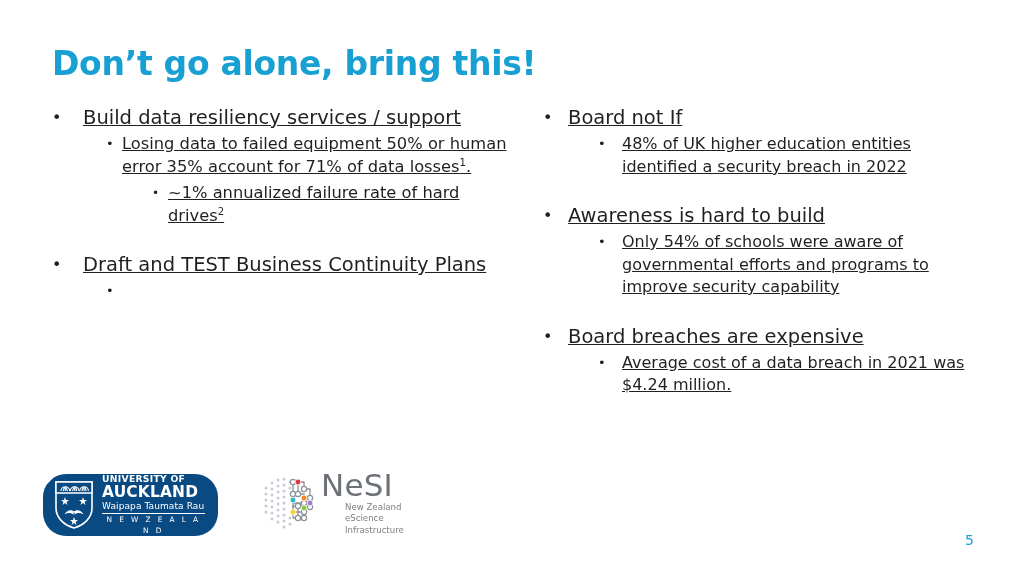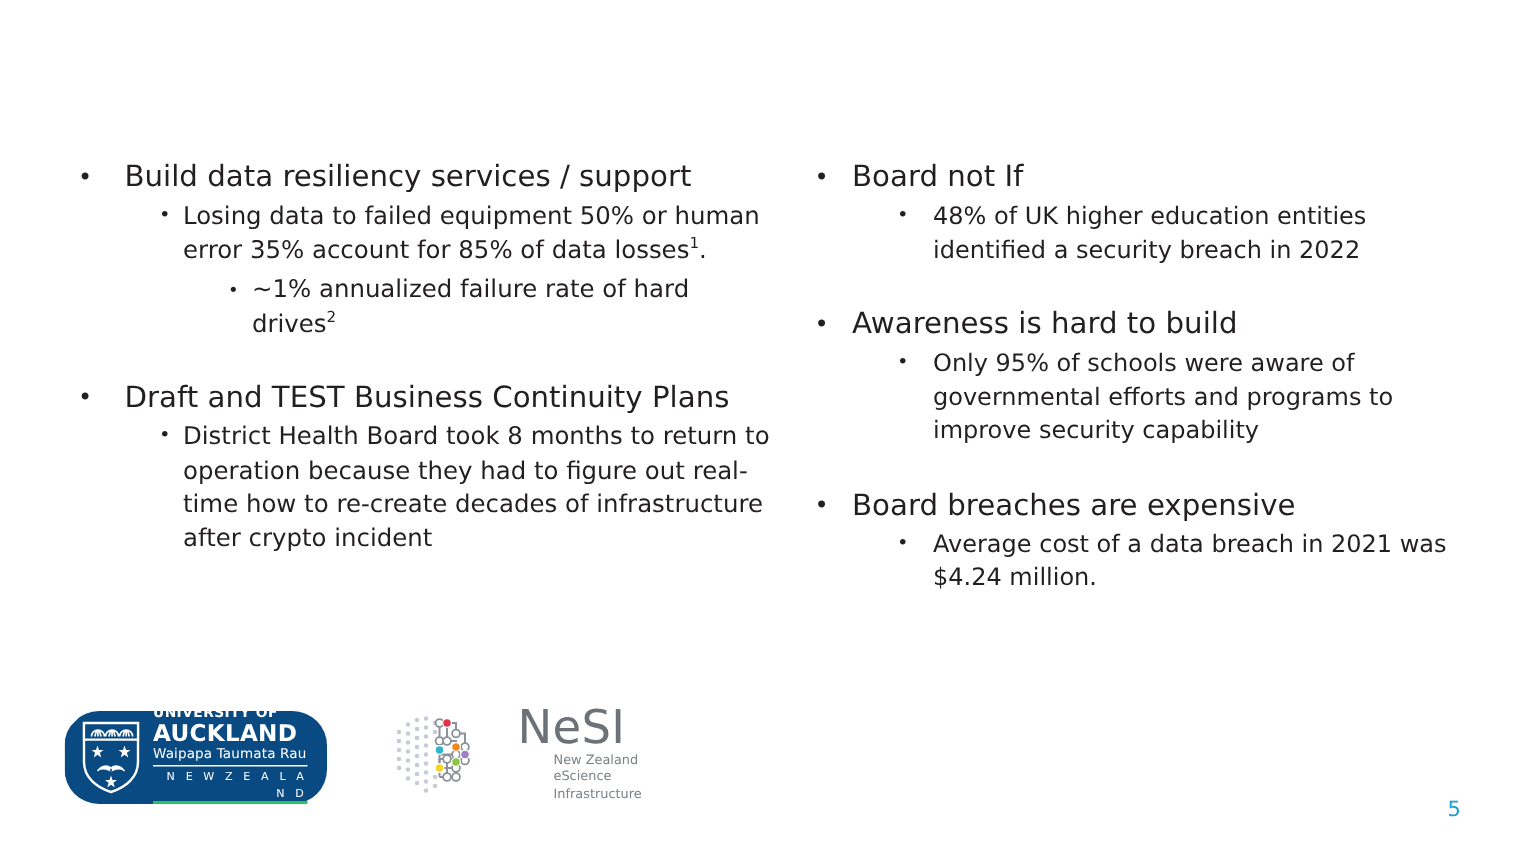--- a/index.html
+++ b/index.html
@@ -46,21 +46,21 @@
     position: relative;
     color: #231f20;
     box-sizing: border-box;
   }
   .b .dot {
     position: absolute;
     top: 0;
     line-height: inherit;
     color: #231f20;
   }
-  .b .txt { display: block; }
+  .b .txt { display: block; text-decoration: underline; }
 
   
   .b1 {
     font-size: 19.5px;
     line-height: 27px;
     padding-left: 37px;
     margin-top: 0;
   }
   .b1 .dot { left: 6px; font-size: 16px; }
 
@@ -131,37 +131,36 @@
   .uoa-l3 {
     font-size: 9px;
     line-height: 12px;
     letter-spacing: 0.1px;
   }
   .uoa-l4 {
     font-size: 7.4px;
     letter-spacing: 2.4px;
     line-height: 11px;
     border-top: 1px solid #ffffff;
-    border-bottom: 6px solid #22c55e;
+    border-bottom: 1px solid #22c55e;
     margin-top: 1px;
     padding: 0.5px 0 0.5px 0;
-    text-align: right;
+    text-align: center;
     width: 103px;
   }
 
   
   .nesi-logo {
     position: absolute;
     left: 260px;
     top: 468px;
     width: 160px;
     height: 70px;
     display: flex;
     align-items: center;
-    gap: 24px;
   }
   .nesi-mark { width: 58px; height: 62px; flex: 0 0 58px; }
   .nesi-words { margin-left: 3px; }
   .nesi-name {
     font-size: 31px;
     color: #6d7278;
     line-height: 31px;
     letter-spacing: 0.2px;
   }
   .nesi-tag {
@@ -179,48 +178,48 @@
     bottom: 28px;
     font-size: 14px;
     color: #18a0d2;
   }
 </style>
 </head>
 <body>
 
 <div class="slide">
 
+  <div class="slide-title">Don’t go alone, bring this!</div>
 
   <div class="col col-left">
 
     <div class="bullet-group">
       <div class="b b1">
         <span class="dot">•</span>
         <span class="txt">Build data resiliency services / support</span>
       </div>
       <div class="b b2">
         <span class="dot">•</span>
-        <span class="txt"><span>Losing data to failed equipment 50% or human error 35% account for 85% of data losses</span><sup>1</sup><span>.</span></span>
+        <span class="txt"><span>Losing data to failed equipment 50% or human error 35% account for 71% of data losses</span><sup>1</sup><span>.</span></span>
       </div>
       <div class="b b3">
         <span class="dot">•</span>
         <span class="txt"><span>~1% annualized failure rate of hard drives</span><sup>2</sup></span>
       </div>
     </div>
 
     <div class="gap-lg"></div>
 
     <div class="bullet-group">
       <div class="b b1">
         <span class="dot">•</span>
         <span class="txt">Draft and TEST Business Continuity Plans</span>
       </div>
       <div class="b b2">
         <span class="dot">•</span>
-        <span class="txt">District Health Board took 8 months to return to operation because they had to figure out real-time how to re-create decades of infrastructure after crypto incident</span>
       </div>
     </div>
 
   </div>
 
   <div class="col col-right">
 
     <div class="bullet-group">
       <div class="b b1">
         <span class="dot">•</span>
@@ -234,21 +233,21 @@
 
     <div class="gap-lg"></div>
 
     <div class="bullet-group">
       <div class="b b1">
         <span class="dot">•</span>
         <span class="txt">Awareness is hard to build</span>
       </div>
       <div class="b b2">
         <span class="dot">•</span>
-        <span class="txt">Only 95% of schools were aware of governmental efforts and programs to improve security capability</span>
+        <span class="txt">Only 54% of schools were aware of governmental efforts and programs to improve security capability</span>
       </div>
     </div>
 
     <div class="gap-lg"></div>
 
     <div class="bullet-group">
       <div class="b b1">
         <span class="dot">•</span>
         <span class="txt">Board breaches are expensive</span>
       </div>

